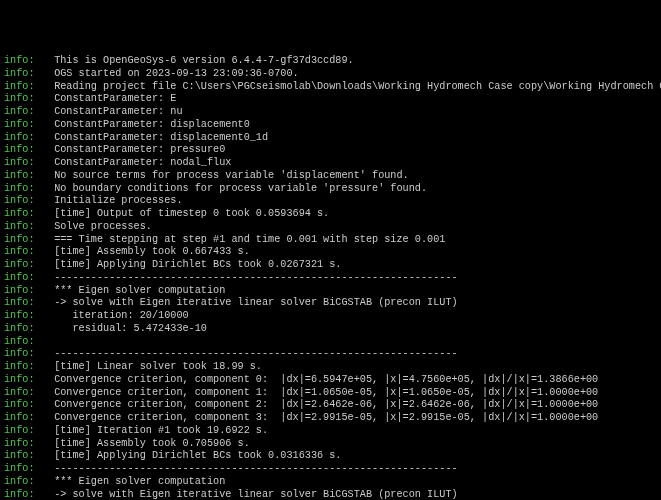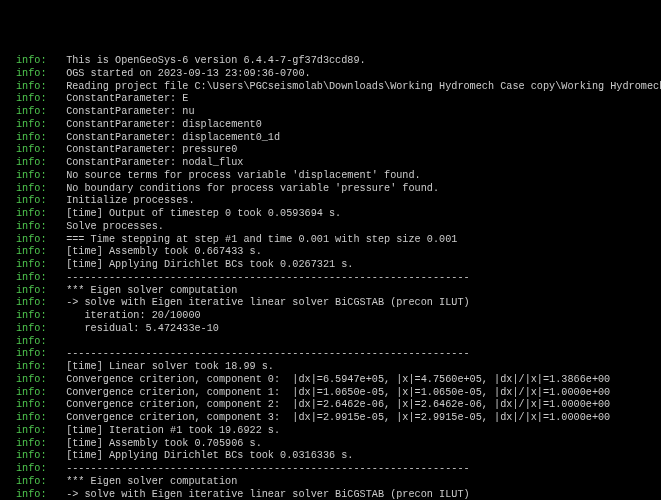--- a/index.html
+++ b/index.html
@@ -6,21 +6,21 @@
       margin: 0;
       padding: 4px;
       background: #000;
       font-family: 'Consolas', 'Courier New', monospace;
       font-size: 10.2px;
       line-height: 1.25;
       white-space: pre;
       color: #ccc;
       overflow-x: auto;
     }
-    .line { display: block; margin-left: 12px; }
+    .line { display: block; }
     .level { min-width: 44px; display: inline-block; }
     .info { color: #4fc74f; }
     .msg { color: #cccccc; }
   </style>
 </head>
 <body>
 
 
 
 <div id="log"><span class="line"><span class="level info">info:</span> <span class="msg">This is OpenGeoSys-6 version 6.4.4-7-gf37d3ccd89.</span></span><span class="line"><span class="level info">info:</span> <span class="msg">OGS started on 2023-09-13 23:09:36-0700.</span></span><span class="line"><span class="level info">info:</span> <span class="msg">Reading project file C:\Users\PGCseismolab\Downloads\Working Hydromech Case copy\Working Hydromech Case copy\hydromech_case-e2.prj.</span></span><span class="line"><span class="level info">info:</span> <span class="msg">ConstantParameter: E</span></span><span class="line"><span class="level info">info:</span> <span class="msg">ConstantParameter: nu</span></span><span class="line"><span class="level info">info:</span> <span class="msg">ConstantParameter: displacement0</span></span><span class="line"><span class="level info">info:</span> <span class="msg">ConstantParameter: displacement0_1d</span></span><span class="line"><span class="level info">info:</span> <span class="msg">ConstantParameter: pressure0</span></span><span class="line"><span class="level info">info:</span> <span class="msg">ConstantParameter: nodal_flux</span></span><span class="line"><span class="level info">info:</span> <span class="msg">No source terms for process variable 'displacement' found.</span></span><span class="line"><span class="level info">info:</span> <span class="msg">No boundary conditions for process variable 'pressure' found.</span></span><span class="line"><span class="level info">info:</span> <span class="msg">Initialize processes.</span></span><span class="line"><span class="level info">info:</span> <span class="msg">[time] Output of timestep 0 took 0.0593694 s.</span></span><span class="line"><span class="level info">info:</span> <span class="msg">Solve processes.</span></span><span class="line"><span class="level info">info:</span> <span class="msg">=== Time stepping at step #1 and time 0.001 with step size 0.001</span></span><span class="line"><span class="level info">info:</span> <span class="msg">[time] Assembly took 0.667433 s.</span></span><span class="line"><span class="level info">info:</span> <span class="msg">[time] Applying Dirichlet BCs took 0.0267321 s.</span></span><span class="line"><span class="level info">info:</span> <span class="msg">------------------------------------------------------------------</span></span><span class="line"><span class="level info">info:</span> <span class="msg">*** Eigen solver computation</span></span><span class="line"><span class="level info">info:</span> <span class="msg">-&gt; solve with Eigen iterative linear solver BiCGSTAB (precon ILUT)</span></span><span class="line"><span class="level info">info:</span> <span class="msg">   iteration: 20/10000</span></span><span class="line"><span class="level info">info:</span> <span class="msg">   residual: 5.472433e-10</span></span><span class="line"><span class="level info">info:</span> <span class="msg"></span></span><span class="line"><span class="level info">info:</span> <span class="msg">------------------------------------------------------------------</span></span><span class="line"><span class="level info">info:</span> <span class="msg">[time] Linear solver took 18.99 s.</span></span><span class="line"><span class="level info">info:</span> <span class="msg">Convergence criterion, component 0:  |dx|=6.5947e+05, |x|=4.7560e+05, |dx|/|x|=1.3866e+00</span></span><span class="line"><span class="level info">info:</span> <span class="msg">Convergence criterion, component 1:  |dx|=1.0650e-05, |x|=1.0650e-05, |dx|/|x|=1.0000e+00</span></span><span class="line"><span class="level info">info:</span> <span class="msg">Convergence criterion, component 2:  |dx|=2.6462e-06, |x|=2.6462e-06, |dx|/|x|=1.0000e+00</span></span><span class="line"><span class="level info">info:</span> <span class="msg">Convergence criterion, component 3:  |dx|=2.9915e-05, |x|=2.9915e-05, |dx|/|x|=1.0000e+00</span></span><span class="line"><span class="level info">info:</span> <span class="msg">[time] Iteration #1 took 19.6922 s.</span></span><span class="line"><span class="level info">info:</span> <span class="msg">[time] Assembly took 0.705906 s.</span></span><span class="line"><span class="level info">info:</span> <span class="msg">[time] Applying Dirichlet BCs took 0.0316336 s.</span></span><span class="line"><span class="level info">info:</span> <span class="msg">------------------------------------------------------------------</span></span><span class="line"><span class="level info">info:</span> <span class="msg">*** Eigen solver computation</span></span><span class="line"><span class="level info">info:</span> <span class="msg">-&gt; solve with Eigen iterative linear solver BiCGSTAB (precon ILUT)</span></span></div>

